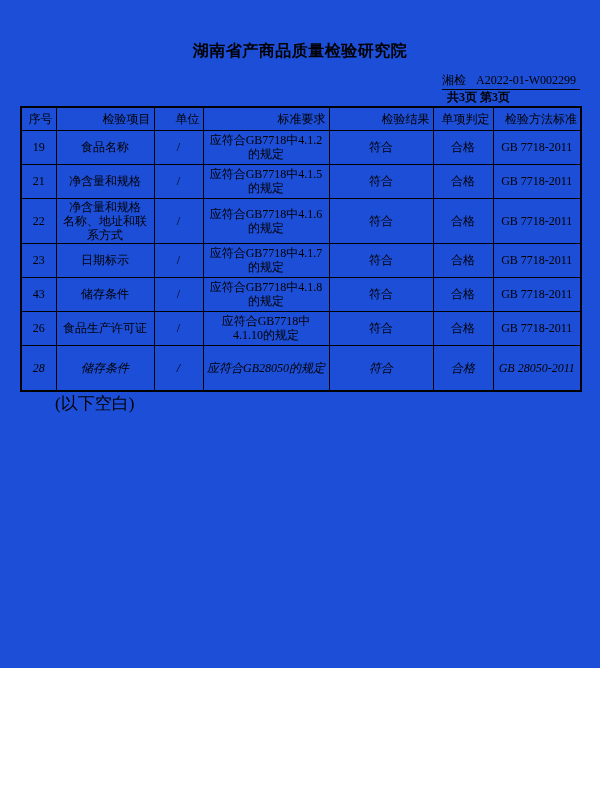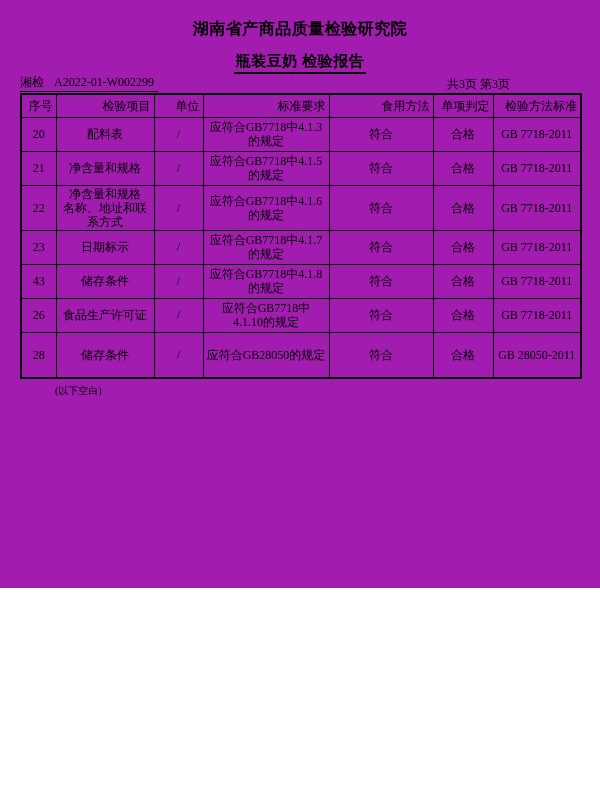--- a/index.html
+++ b/index.html
@@ -4,23 +4,23 @@
 <style>
   * { margin: 0; padding: 0; box-sizing: border-box; }
   html, body { background: #ffffff; }
   body {
     width: 600px; height: 800px;
     font-family: "Liberation Serif", "DejaVu Serif", serif;
     color: #000000;
     overflow: hidden;
   }
   .page {
-    width: 600px; height: 588px;
-    background: #a21caf;
-    padding-top: 20px;
+    width: 600px; height: 668px;
+    background: #1d4ed8;
+    padding-top: 42px;
   }
   .doc-title {
     text-align: center;
     font-family: "Liberation Sans", "DejaVu Sans", sans-serif;
     font-weight: bold;
     font-size: 16px;
     line-height: 18px;
     letter-spacing: 0.5px;
   }
   .report-title-wrap {
@@ -36,71 +36,69 @@
     letter-spacing: 0.5px;
     border-bottom: 2px solid #000;
     padding: 0 2px 3px 2px;
   }
   .content {
     width: 560px;
     margin: 0 auto;
   }
   .meta-row {
     display: flex;
-    justify-content: space-between;
+    justify-content: center;
     align-items: flex-end;
-    margin-top: 1px;
+    margin-top: 13px;
     font-size: 12px;
     line-height: 15px;
+    flex-direction: column;
   }
   .report-no-group {
     border-bottom: 1px solid #000;
     padding-bottom: 1px;
     padding-right: 4px;
   }
   .report-no-group .code { margin-left: 10px; }
-  .page-indicator { padding-right: 70px; }
+  .page-indicator { padding-right: 70px; font-weight: bold; }
   table.inspection {
     width: 560px;
     margin-top: 1px;
     border-collapse: collapse;
     table-layout: fixed;
     border: 2px solid #000;
   }
   th, td {
     border: 1px solid #000;
     text-align: center;
     vertical-align: middle;
     font-weight: normal;
     font-size: 12px;
     line-height: 14px;
     padding: 1px 3px;
     white-space: pre-line;
     overflow: hidden;
   }
   thead th { height: 23px; text-align: right; }
   tbody td { height: 34px; }
-  tbody tr:last-child td { height: 46px; }
+  tbody tr:last-child td { height: 46px; font-style: italic; }
   .blank-note {
     margin-top: 5px;
     margin-left: 35px;
-    font-size: 10px;
+    font-size: 17px;
     line-height: 14px;
   }
 </style>
 </head>
 <body>
 
 <div class="page">
 
   <div class="doc-title">湖南省产商品质量检验研究院</div>
 
-  <div class="report-title-wrap">
-    <span class="report-title">瓶装豆奶 检验报告</span>
-  </div>
 
   <div class="content">
 
     <div class="meta-row">
       <span class="report-no-group">
         <span>湘检</span><span class="code">A2022-01-W002299</span>
       </span>
       <span class="page-indicator">共3页 第3页</span>
     </div>
 
@@ -113,31 +111,31 @@
         <col style="width:104px">
         <col style="width:60px">
         <col style="width:88px">
       </colgroup>
       <thead>
         <tr id="header-row">
             <th>序号</th>
             <th>检验项目</th>
             <th>单位</th>
             <th>标准要求</th>
-            <th>食用方法</th>
+            <th>检验结果</th>
             <th>单项判定</th>
             <th>检验方法标准</th>
           </tr>
       </thead>
       <tbody id="table-body">
           <tr>
-            <td>20</td>
-            <td>配料表</td>
-            <td>/</td>
-            <td>应符合GB7718中4.1.3
+            <td>19</td>
+            <td>食品名称</td>
+            <td>/</td>
+            <td>应符合GB7718中4.1.2
 的规定</td>
             <td>符合</td>
             <td>合格</td>
             <td>GB 7718-2011</td>
           </tr>
           <tr>
             <td>21</td>
             <td>净含量和规格</td>
             <td>/</td>
             <td>应符合GB7718中4.1.5

